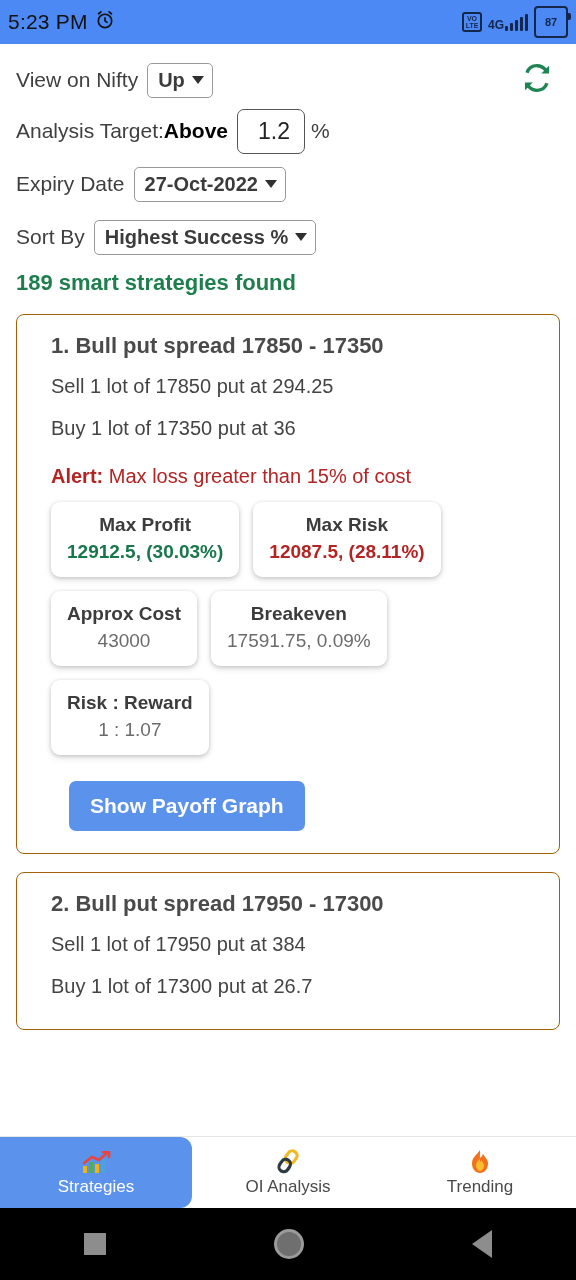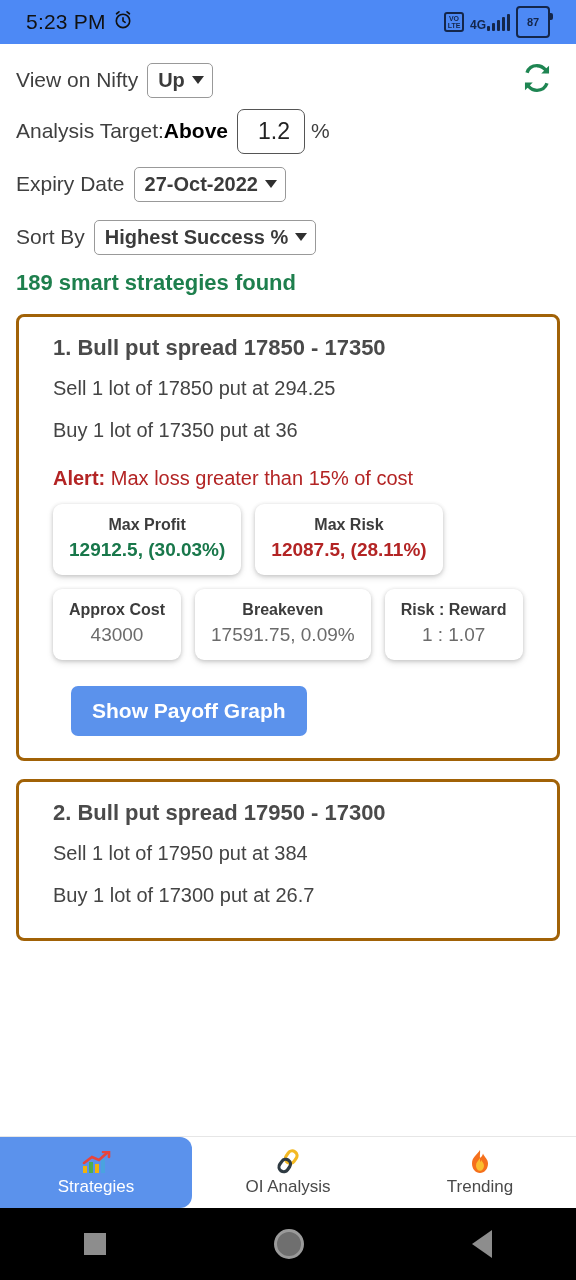--- a/index.html
+++ b/index.html
@@ -8,21 +8,21 @@
     background: #ffffff;
     font-family: "Liberation Sans", sans-serif;
     overflow: hidden;
   }
   .phone { width: 576px; height: 1280px; position: relative; background: #fff; display: flex; flex-direction: column; }
 
   
   .statusbar {
     height: 44px; background: #4d89f5; color: #1a1a1a;
     display: flex; align-items: center; justify-content: space-between;
-    padding: 0 26px; flex: 0 0 44px;
+    padding: 0 8px; flex: 0 0 44px;
   }
   .sb-left { display: flex; align-items: center; gap: 6px; }
   .sb-time { font-size: 21px; font-weight: 400; letter-spacing: .2px; color: #111; }
   .sb-right { display: flex; align-items: center; gap: 6px; }
   .volte {
     width: 20px; height: 20px; border: 2px solid #14264a; border-radius: 3px;
     font-size: 7px; line-height: 7px; font-weight: 700; color: #14264a;
     display: flex; flex-direction: column; align-items: center; justify-content: center;
   }
   .net4g { font-size: 12px; font-weight: 700; color: #14264a; line-height: 11px; }
@@ -69,35 +69,35 @@
 
   .form-row.r3 { height: 52px; }
   .form-row.r4 { height: 54px; }
 
   .found {
     padding: 6px 16px 0 16px; font-size: 22px; font-weight: 700; color: #1e7f4d;
   }
 
   
   .card {
-    margin: 18px 16px 0 16px; border: 3px solid #a16207; border-radius: 8px;
+    margin: 18px 16px 0 16px; border: 1px solid #a16207; border-radius: 8px;
     background: #fff; padding: 18px 0 22px 0;
   }
   .card-title { font-size: 22px; font-weight: 700; color: #4a4a4a; padding: 0 34px; margin-bottom: 6px; }
   .leg { font-size: 20px; color: #444; padding: 0 34px; line-height: 42px; }
   .alert { font-size: 20px; color: #b32424; padding: 16px 34px 4px 34px; }
   .alert b { font-weight: 700; }
 
   .metrics { padding: 10px 34px 0 34px; display: flex; flex-wrap: wrap; gap: 14px 14px; }
   .metric {
     background: #fff; border-radius: 9px; padding: 12px 16px 14px 16px;
     box-shadow: 0 1px 4px rgba(0,0,0,.18), 0 3px 7px rgba(0,0,0,.10);
     text-align: center; min-width: 90px;
   }
-  .m-label { font-size: 16px; font-weight: 700; color: #3c3c3c; margin-bottom: 5px; white-space: nowrap;}
+  .m-label { font-size: 19px; font-weight: 700; color: #3c3c3c; margin-bottom: 5px; white-space: nowrap;}
   .m-value { font-size: 19px; font-weight: 700; white-space: nowrap; }
   .m-value.green { color: #18774a; }
   .m-value.red { color: #b32424; }
   .m-value.plain { color: #6b6b6b; font-weight: 400; font-size: 19px; }
 
   .payoff-btn {
     margin: 26px 0 0 52px; display: inline-block;
     background: #5b92ec; color: #fff; border: none; border-radius: 7px;
     font-size: 21px; font-weight: 700; padding: 13px 21px;
     font-family: "Liberation Sans", sans-serif; cursor: pointer;

